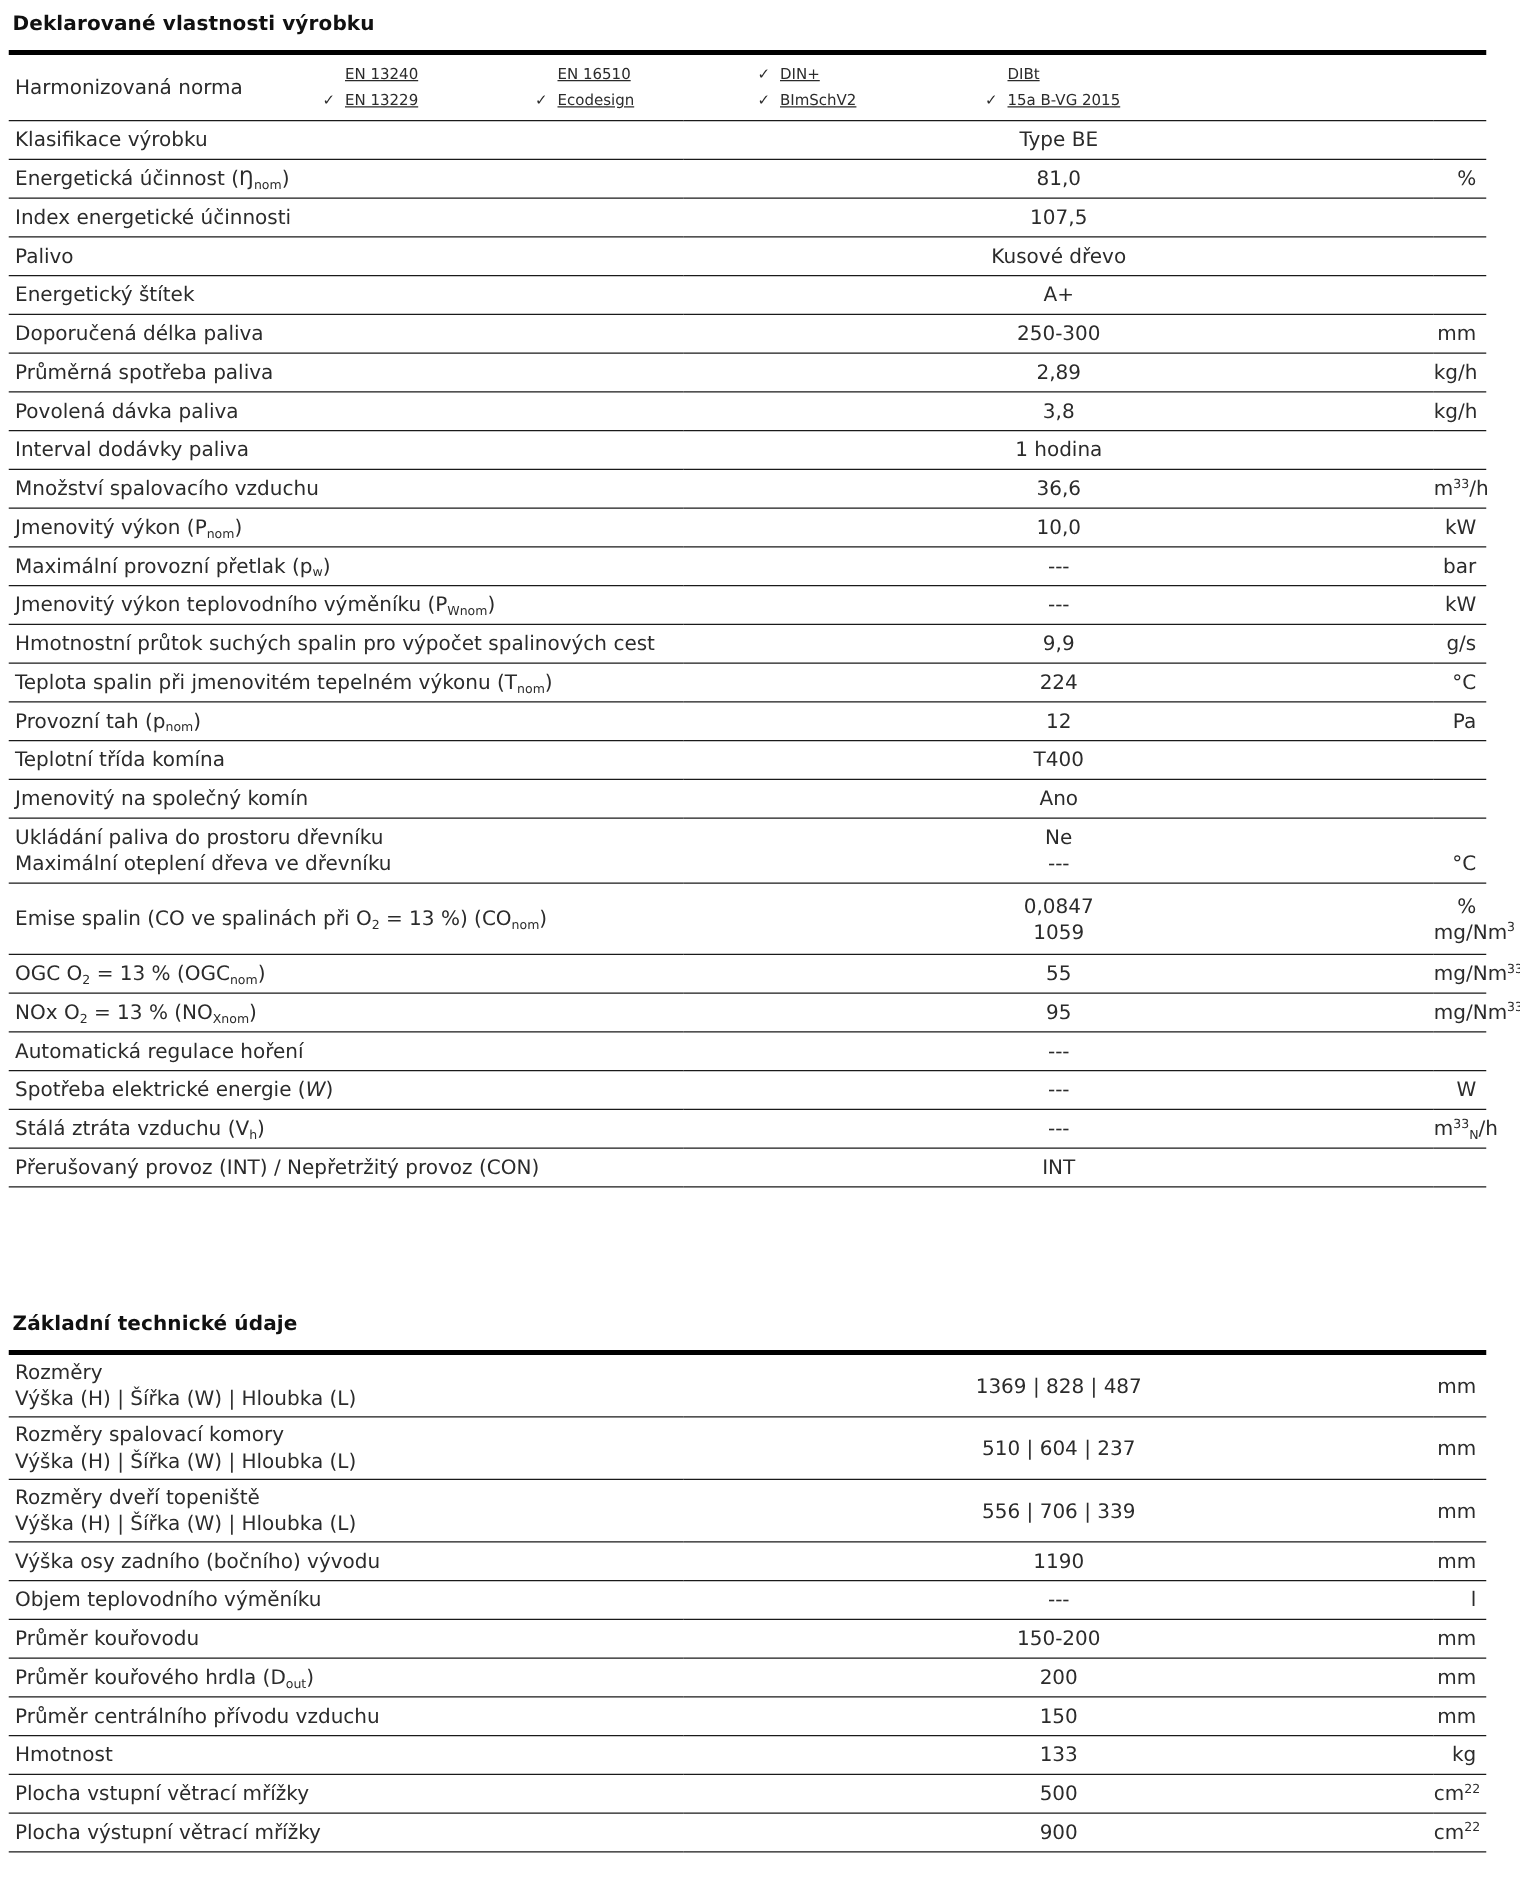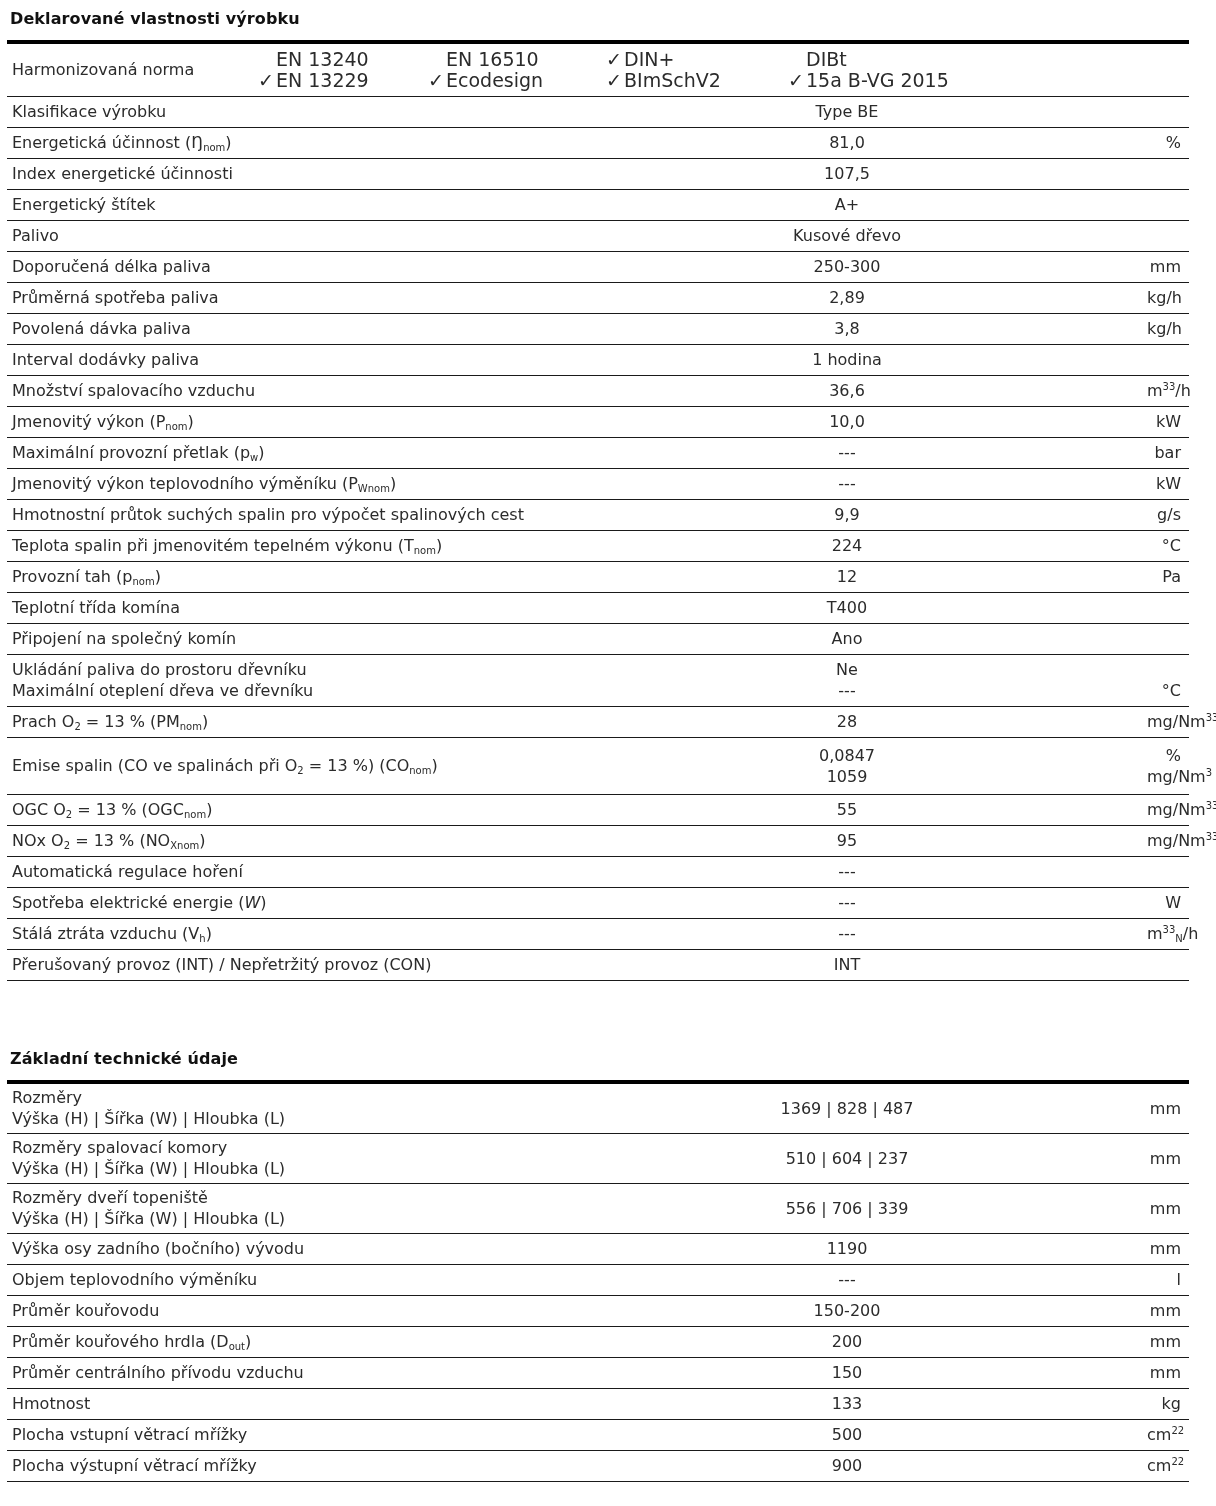--- a/index.html
+++ b/index.html
@@ -42,21 +42,21 @@
   col.c-label { width: 540px; }
   col.c-value { width: 600px; }
   col.c-unit { width: 42px; }
   sub, sup { font-size: 10px; line-height: 0; }
   sub { vertical-align: -3px; }
   sup { vertical-align: 6px; }
   .line { display: block; }
 
   
   .norms { display: grid; grid-template-columns: 170px 178px 182px 200px; position: relative; }
-  .norm { display: block; line-height: 21px; font-size: 19px; }
+  .norm { display: block; line-height: 21px; font-size: 12px; text-decoration: underline; }
   .check { display: inline-block; width: 18px; text-align: left; font-weight: bold; }
   .nocheck { display: inline-block; width: 18px; }
 </style>
 </head>
 <body>
 
 <div class="section" style="top: 6px;">
   <div class="section-title">Deklarované vlastnosti výrobku</div>
   <div class="thick-rule"></div>
   <table>
@@ -100,27 +100,27 @@
           <td class="label"><span>Energetická účinnost (Ŋ</span><sub class="sub">nom</sub><span>)</span></td>
           <td class="value">81,0</td>
           <td class="unit"><span>%</span></td>
         </tr>
         <tr>
           <td class="label"><span>Index energetické účinnosti</span></td>
           <td class="value">107,5</td>
           <td class="unit"><span></span></td>
         </tr>
         <tr>
+          <td class="label"><span>Palivo</span></td>
+          <td class="value">Kusové dřevo</td>
+          <td class="unit"><span></span></td>
+        </tr>
+        <tr>
           <td class="label"><span>Energetický štítek</span></td>
           <td class="value">A+</td>
-          <td class="unit"><span></span></td>
-        </tr>
-        <tr>
-          <td class="label"><span>Palivo</span></td>
-          <td class="value">Kusové dřevo</td>
           <td class="unit"><span></span></td>
         </tr>
         <tr>
           <td class="label"><span>Doporučená délka paliva</span></td>
           <td class="value">250-300</td>
           <td class="unit"><span>mm</span></td>
         </tr>
         <tr>
           <td class="label"><span>Průměrná spotřeba paliva</span></td>
           <td class="value">2,89</td>
@@ -170,42 +170,37 @@
           <td class="label"><span>Provozní tah (p</span><sub class="sub">nom</sub><span>)</span></td>
           <td class="value">12</td>
           <td class="unit"><span>Pa</span></td>
         </tr>
         <tr>
           <td class="label"><span>Teplotní třída komína</span></td>
           <td class="value">T400</td>
           <td class="unit"><span></span></td>
         </tr>
         <tr>
-          <td class="label"><span>Připojení na společný komín</span></td>
+          <td class="label"><span>Jmenovitý na společný komín</span></td>
           <td class="value">Ano</td>
           <td class="unit"><span></span></td>
         </tr>
         <tr class="two-line">
           <td class="label">
             <span class="line">Ukládání paliva do prostoru dřevníku</span>
             <span class="line">Maximální oteplení dřeva ve dřevníku</span>
           </td>
           <td class="value">
             <span class="line">Ne</span>
             <span class="line">---</span>
           </td>
           <td class="unit">
             <span class="line">&nbsp;</span>
             <span class="line">°C</span>
           </td>
-        </tr>
-        <tr>
-          <td class="label"><span>Prach O</span><sub class="sub">2</sub><span> = 13 % (PM</span><sub class="sub">nom</sub><span>)</span></td>
-          <td class="value">28</td>
-          <td class="unit"><span>mg/Nm</span><sup class="sup">3</sup><sup class="sup">3</sup></td>
         </tr>
         <tr class="two-line-tall">
           <td class="label"><span>Emise spalin (CO ve spalinách při O</span><sub class="sub">2</sub><span> = 13 %) (CO</span><sub class="sub">nom</sub><span>)</span></td>
           <td class="value">
             <span class="line">0,0847</span>
             <span class="line">1059</span>
           </td>
           <td class="unit">
             <span class="line"><span>%</span></span>
             <span class="line"><span>mg/Nm</span><sup class="sup">3</sup></span>

